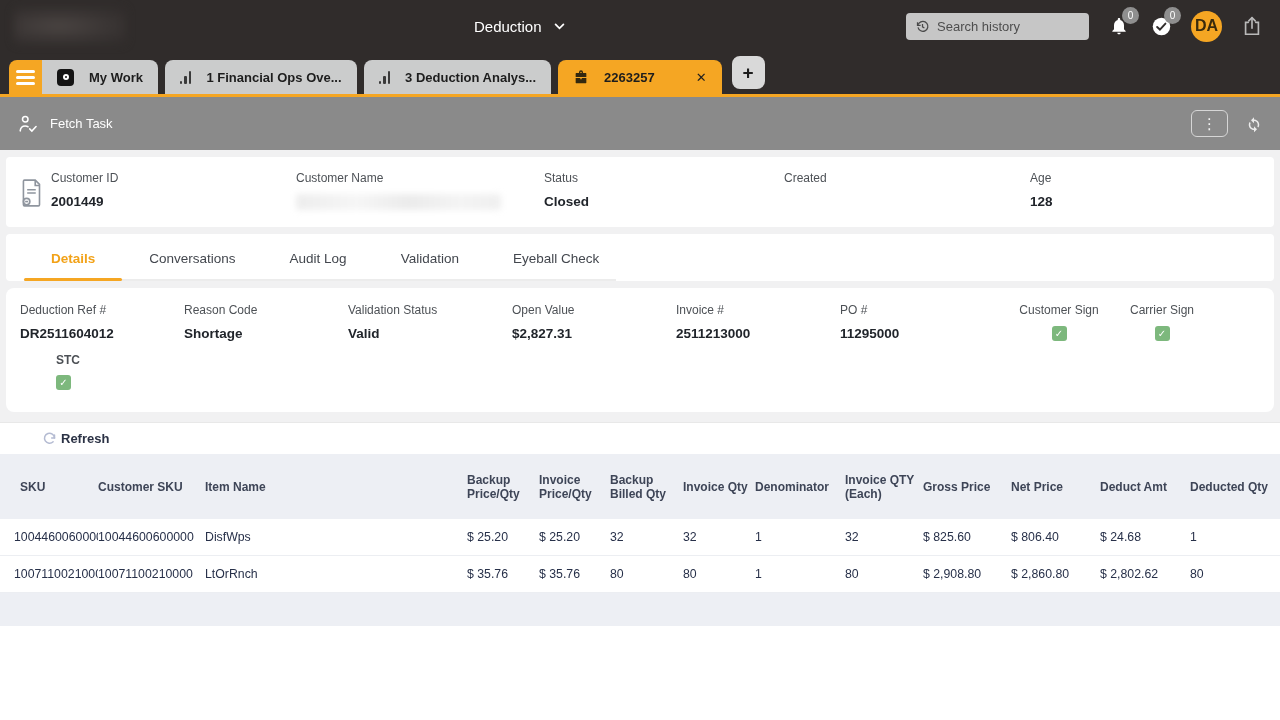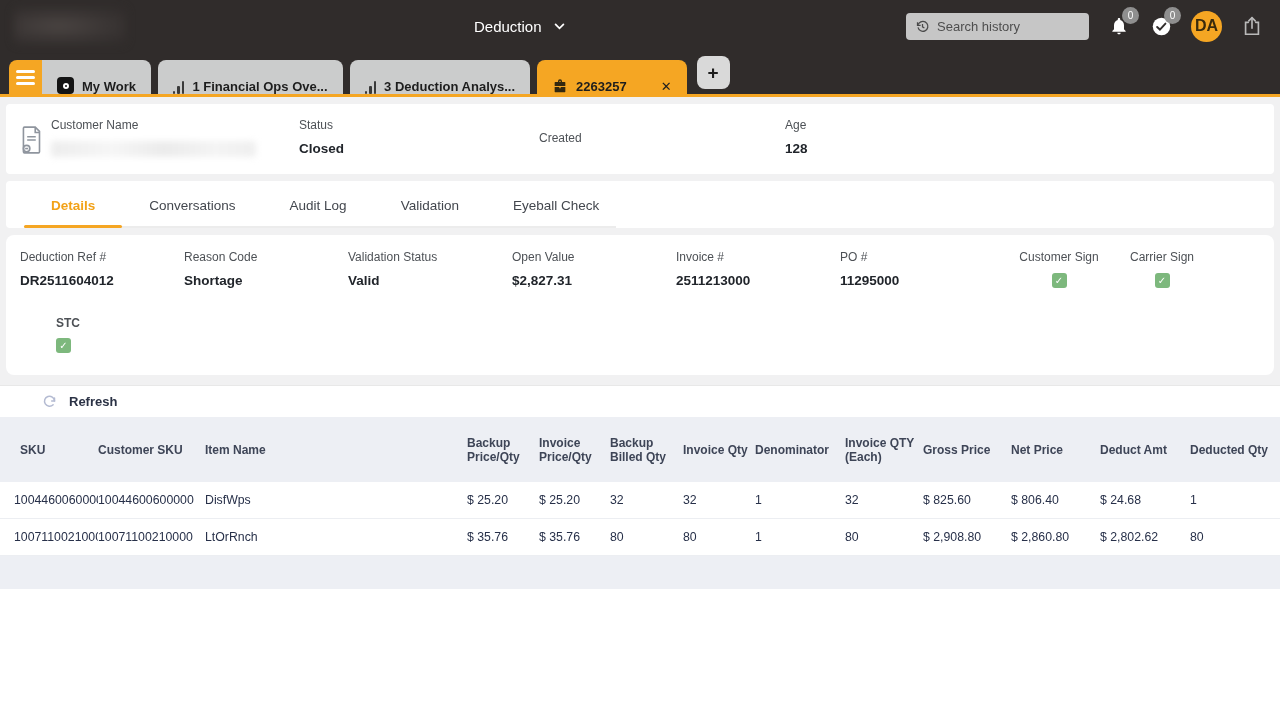--- a/index.html
+++ b/index.html
@@ -19,21 +19,21 @@
   .search-box input { border:none; outline:none; background:transparent; font-size:13px; color:#333; width:100%; font-family:inherit; }
   .search-box input::placeholder { color:#4e4e4e; }
   .icon-wrap { position:relative; width:24px; height:24px; display:flex; align-items:center; justify-content:center; cursor:pointer; }
   .badge { position:absolute; top:-7px; right:-8px; min-width:17px; height:17px; border-radius:50%; background:#8f8f8f; color:#fff; font-size:10px; display:flex; align-items:center; justify-content:center; }
   .avatar { width:31px; height:31px; border-radius:50%; background:#f5a623; color:#3a2b0c; font-size:16px; font-weight:700; display:flex; align-items:center; justify-content:center; cursor:pointer; }
 
   
   .tabbar { height:45px; background:#302c2b; border-bottom:3px solid #f5a623; display:flex; align-items:flex-end; padding-left:9px; flex:0 0 auto; }
   .hamburger { width:33px; height:34px; background:#f5a623; border-radius:8px 0 0 0; display:flex; flex-direction:column; justify-content:center; gap:3px; padding:0 7px; cursor:pointer; }
   .hamburger span { display:block; height:3px; border-radius:2px; background:#fff; }
-  .wtab { height:34px; background:#cbcccc; border-radius:8px 8px 0 0; display:flex; align-items:flex-end; gap:8px; padding:0 15px; margin-right:7px; font-size:13px; font-weight:700; color:#1d1d1d; cursor:pointer; white-space:nowrap; }
+  .wtab { height:34px; background:#cbcccc; border-radius:8px 8px 0 0; display:flex; align-items:center; gap:15px; padding:0 15px; margin-right:7px; font-size:13px; font-weight:700; color:#1d1d1d; cursor:pointer; white-space:nowrap; }
   .wtab.first { border-radius:0 8px 0 0; }
   .wtab.active { background:#f5a623; }
   .wtab .close { margin-left:26px; font-size:13px; font-weight:700; color:#1f1f1f; cursor:pointer; }
   .mywork-ic { width:17px; height:17px; background:#141414; border-radius:4px; display:flex; align-items:center; justify-content:center; }
   .mywork-ic i { display:block; width:6px; height:6px; border:2.5px solid #fff; border-radius:50%; }
   .bars { display:flex; align-items:flex-end; gap:2px; height:13px; }
   .bars b { display:block; width:2.5px; background:#3a3a3a; border-radius:1px; }
   .bars b:nth-child(1){ height:3px; } .bars b:nth-child(2){ height:8px; } .bars b:nth-child(3){ height:13px; }
   .add-tab { width:33px; height:33px; background:#d9d9d9; border-radius:8px; display:flex; align-items:center; justify-content:center; font-size:19px; font-weight:700; color:#1d1d1d; margin:0 0 5px 3px; cursor:pointer; }
 
@@ -47,46 +47,46 @@
   .main { flex:1; background:#f1f1f2; display:flex; flex-direction:column; overflow:hidden; }
   .card { background:#fff; border-radius:4px; margin:7px 6px 0; }
 
   
   .summary { display:flex; padding:14px 0 17px; position:relative; }
   .doc-ic { position:absolute; left:13px; top:21px; }
   .sum-fields { display:flex; margin-left:45px; width:100%; }
   .sum-field { display:flex; flex-direction:column; gap:9px; }
   .sum-field .lbl { font-size:12px; color:#4d5156; }
   .sum-field .val { font-size:13.5px; font-weight:700; color:#21252b; }
-  .f-cid{ width:245px; } .f-cname{ width:248px; } .f-status{ width:240px; } .f-created{ width:246px;justify-content:center; } .f-age{ flex:1; }
+  .f-cid{ width:245px; } .f-cname{ width:248px; } .f-status{ width:240px; } .f-created{ width:246px; } .f-age{ flex:1; }
   .redacted { width:205px; height:16px; border-radius:3px; background:linear-gradient(90deg,#ededed 0%,#f6f6f6 30%,#ebebeb 55%,#f4f4f4 80%,#efefef 100%); filter:blur(3px); }
 
   
   .tabs-card { padding:13px 18px 0; }
   .dtab-strip { display:flex; width:592px; border-bottom:2px solid #ececec; }
   .dtab { padding:4px 27px 13px; font-size:13.5px; color:#43474e; font-weight:500; cursor:pointer; position:relative; white-space:nowrap; }
   .dtab.active { color:#f2a218; font-weight:700; }
   .dtab.active::after { content:""; position:absolute; left:0; right:0; bottom:-2px; height:3px; background:#f5a623; border-radius:2px; }
 
   
   .details { padding:15px 14px 22px;border-radius:8px; }
   .det-row { display:flex; }
   .det-field { display:flex; flex-direction:column; gap:9px; width:164px; }
   .det-field .lbl { font-size:12px; color:#4d5156; }
   .det-field .val { font-size:13.5px; font-weight:700; color:#21252b; }
   .det-field.sign { width:110px; align-items:center; text-align:center; }
   .det-field.sign2 { width:96px; align-items:center; text-align:center; }
   .checkbox { width:15px; height:15px; background:#7db87d; border-radius:3px; color:#fff; font-size:10px; line-height:15px; text-align:center; }
-  .stc-row { margin-top:28px; padding-left:36px; }
+  .stc-row { margin-top:12px; padding-left:36px; }
   .stc-row .lbl { font-size:12px; color:#4d5156; font-weight:700; }
   .stc-row .checkbox { margin-top:8px; }
 
   
   .lineitems { margin-top:10px; background:#fff; border-top:1px solid #e8e8e8; flex:1; display:flex; flex-direction:column; }
-  .refresh-row { height:31px; display:flex; align-items:center; padding-left:42px; gap:12px; }
+  .refresh-row { height:31px; display:flex; align-items:center; padding-left:42px; gap:4px; }
   .refresh-row .rlabel { font-size:13px; font-weight:700; color:#2b3245; cursor:pointer; }
   table { width:100%; border-collapse:collapse; table-layout:fixed; }
   thead th { background:#edeff4; font-size:12px; font-weight:700; color:#3e4557; text-align:left; vertical-align:middle; padding:10px 6px 10px 0; height:65px; }
   thead th:first-child { padding-left:20px; }
   tbody td { font-size:12.3px; font-weight:500; color:#273049; padding:11px 6px 11px 0; border-bottom:1px solid #eceef2; white-space:nowrap; overflow:hidden; }
   tbody td:first-child { padding-left:14px; }
   .footer-strip { height:33px; background:#edeff4; }
 </style>
 </head>
 <body>
@@ -167,32 +167,50 @@
     <div class="wtab active">
       <svg width="16" height="16" viewBox="0 0 24 24" fill="#33280f">
           <path d="M9 6V5a3 3 0 0 1 3-3 3 3 0 0 1 3 3v1h4.2c.5 0 .8.4.8.8V12H4V6.8c0-.4.3-.8.8-.8H9zm2-.1h2V5a1 1 0 0 0-2 0v.9zM4 13.5h7v1.8h2v-1.8h7v7c0 .4-.3.7-.8.7H4.8a.74.74 0 0 1-.8-.7v-7z"></path>
         </svg>
       <span>2263257</span>
       <span class="close">✕</span>
     </div>
     <div class="add-tab">+</div>
   </nav>
 
+  <div class="fetchbar">
+    <svg width="22" height="22" viewBox="0 0 24 24" fill="none" stroke="#fff" stroke-width="1.7" stroke-linecap="round">
+        <circle cx="9" cy="6.8" r="3"></circle>
+        <path d="M3.5 19.5c.3-3.2 2.6-5.3 5.5-5.3 1.1 0 2.1.3 3 .8"></path>
+        <path d="M13.8 17.3l2.4 2.4 4.6-5"></path>
+      </svg>
+    <span class="label">Fetch Task</span>
+    <div class="fetchbar-right">
+      <div class="kebab-btn">⋮</div>
+      <svg width="18" height="18" viewBox="0 0 24 24" fill="#ececec">
+          <path d="M12 6V3L8 7l4 4V8c2.76 0 5 2.24 5 5 0 .85-.22 1.65-.6 2.35l1.46 1.46A6.93 6.93 0 0 0 19 13c0-3.87-3.13-7-7-7zm0 12c-2.76 0-5-2.24-5-5 0-.85.22-1.65.6-2.35L6.14 9.19A6.93 6.93 0 0 0 5 13c0 3.87 3.13 7 7 7v3l4-4-4-4v3z"></path>
+        </svg>
+    </div>
+  </div>
 
   <main class="main">
 
     <section class="card summary">
       <svg class="doc-ic" width="26" height="30" viewBox="0 0 24 28" fill="none" stroke="#8f959e" stroke-width="1.5">
           <path d="M5 2h10l4 4v19a1 1 0 0 1-1 1H5a1 1 0 0 1-1-1V3a1 1 0 0 1 1-1z"></path>
           <path d="M15 2v5h4"></path>
           <path d="M7.5 11h8M7.5 14h8"></path>
           <circle cx="7" cy="22" r="3"></circle>
           <path d="M5.6 22h2.8"></path>
         </svg>
       <div class="sum-fields">
+        <div class="sum-field f-cid">
+          <span class="lbl">Customer ID</span>
+          <span class="val">2001449</span>
+        </div>
         <div class="sum-field f-cname">
           <span class="lbl">Customer Name</span>
           <span class="redacted"></span>
         </div>
         <div class="sum-field f-status">
           <span class="lbl">Status</span>
           <span class="val">Closed</span>
         </div>
         <div class="sum-field f-created">
           <span class="lbl">Created</span>

